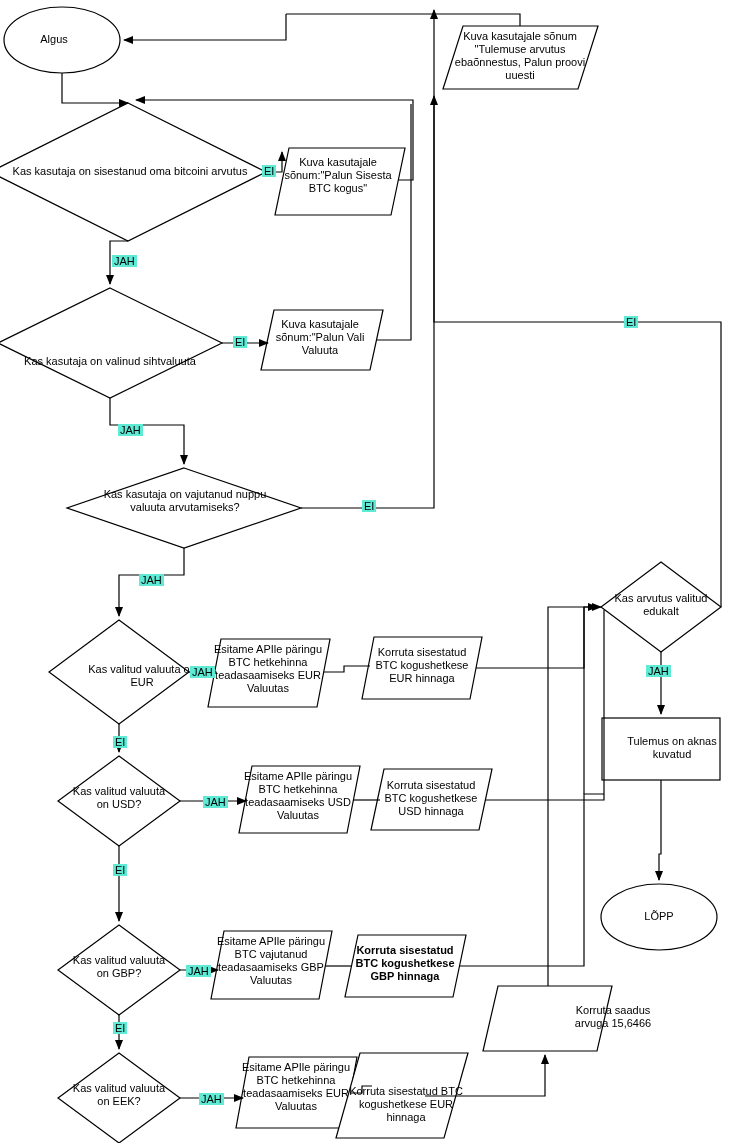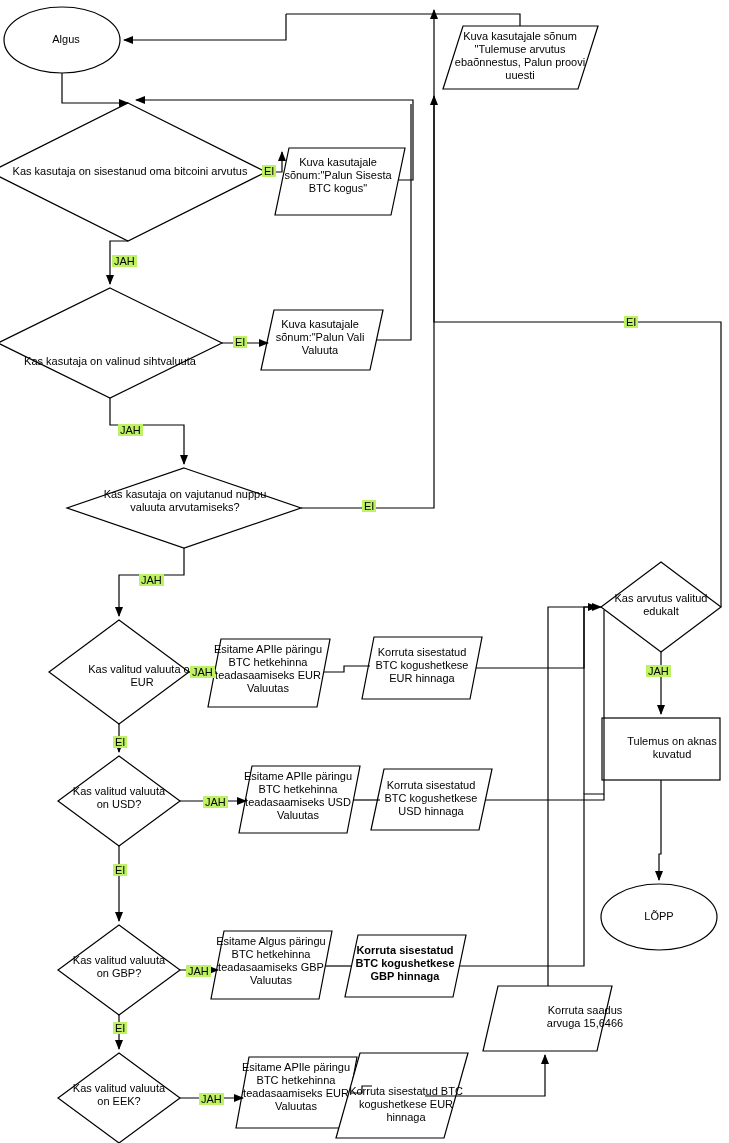--- a/index.html
+++ b/index.html
@@ -1,21 +1,21 @@
 <!DOCTYPE html>
 <html><head>
 <meta charset="utf-8">
 <style>
   html,body{margin:0;padding:0;background:#ffffff;}
   body{font-family:"Liberation Sans","DejaVu Sans",sans-serif;}
   #canvas{position:relative;width:729px;height:1143px;background:#ffffff;overflow:hidden;}
   #canvas svg{position:absolute;left:0;top:0;width:729px;height:1143px;}
   .lbl{position:absolute;color:#000;font-size:11px;line-height:13px;text-align:center;
        pointer-events:none;white-space:pre-line;}
-  .edge-lbl{position:absolute;font-size:11px;line-height:12px;color:#000;background:#bef264;
+  .edge-lbl{position:absolute;font-size:11px;line-height:12px;color:#000;background:#5eead4;
        padding:0 2px;text-align:right;}
 </style>
 </head>
 <body>
 
 <div id="canvas">
 
   <svg viewBox="0 0 729 1143" xmlns="http://www.w3.org/2000/svg">
     <defs>
       <marker id="arrow" markerWidth="10" markerHeight="8" refX="9" refY="4" orient="auto" markerUnits="userSpaceOnUse">
@@ -105,21 +105,21 @@
       <path d="M584,607 L584,794"></path>
 
       <path d="M721,607 L721,322 L434,322 L434,96" marker-end="url(#arrow)"></path>
 
       <path d="M661,652 L661,714" marker-end="url(#arrow)"></path>
 
       <path d="M661,780 L661,854 L659,854 L659,880" marker-end="url(#arrow)"></path>
     </g>
   </svg>
 
-  <div class="lbl" style="left:16px;top:33px;width:100px;">Algus</div>
+  <div class="lbl" style="left:4px;top:33px;width:100px;">Algus</div>
 
   <div class="lbl" style="left:0px;top:165px;width:260px;">Kas kasutaja on sisestanud oma bitcoini arvutus</div>
 
   <div class="lbl" style="left:281px;top:156px;width:114px;">Kuva kasutajale sõnum:"Palun Sisesta BTC kogus"</div>
 
   <div class="lbl" style="left:2px;top:336px;width:216px;margin-top:19px;">Kas kasutaja on valinud sihtvaluuta</div>
 
   <div class="lbl" style="left:265px;top:318px;width:110px;">Kuva kasutajale sõnum:"Palun Vali Valuuta</div>
 
   <div class="lbl" style="left:90px;top:488px;width:190px;">Kas kasutaja on vajutanud nuppu valuuta arvutamiseks?</div>
@@ -128,28 +128,28 @@
 
   <div class="lbl" style="left:60px;top:663px;width:118px;margin-left:23px;">Kas valitud valuuta on EUR</div>
   <div class="lbl" style="left:212px;top:643px;width:112px;">Esitame APIle päringu BTC hetkehinna teadasaamiseks EUR Valuutas</div>
   <div class="lbl" style="left:368px;top:646px;width:108px;">Korruta sisestatud BTC kogushetkese EUR hinnaga</div>
 
   <div class="lbl" style="left:69px;top:785px;width:100px;">Kas valitud valuuta on USD?</div>
   <div class="lbl" style="left:377px;top:779px;width:108px;">Korruta sisestatud BTC kogushetkese USD hinnaga</div>
   <div class="lbl" style="left:242px;top:770px;width:112px;">Esitame APIle päringu BTC hetkehinna teadasaamiseks USD Valuutas</div>
 
   <div class="lbl" style="left:69px;top:954px;width:100px;">Kas valitud valuuta on GBP?</div>
-  <div class="lbl" style="left:215px;top:935px;width:112px;">Esitame Algus päringu BTC hetkehinna teadasaamiseks GBP Valuutas</div>
+  <div class="lbl" style="left:215px;top:935px;width:112px;">Esitame APIle päringu BTC vajutanud teadasaamiseks GBP Valuutas</div>
   <div class="lbl" style="left:351px;top:944px;width:108px;font-weight:bold;">Korruta sisestatud BTC kogushetkese GBP hinnaga</div>
 
   <div class="lbl" style="left:69px;top:1082px;width:100px;">Kas valitud valuuta on EEK?</div>
   <div class="lbl" style="left:240px;top:1061px;width:112px;">Esitame APIle päringu BTC hetkehinna teadasaamiseks EUR Valuutas</div>
   <div class="lbl" style="left:347px;top:1085px;width:118px;">Korruta sisestatud BTC kogushetkese EUR hinnaga</div>
 
-  <div class="lbl" style="left:491px;top:1004px;width:96px;padding-left:46px;">Korruta saadus arvuga 15,6466</div>
+  <div class="lbl" style="left:519px;top:1004px;width:96px;padding-left:46px;">Korruta saadus arvuga 15,6466</div>
 
   <div class="lbl" style="left:604px;top:592px;width:114px;">Kas arvutus valitud edukalt</div>
   <div class="lbl" style="left:617px;top:735px;width:110px;">Tulemus on aknas kuvatud</div>
   <div class="lbl" style="left:609px;top:910px;width:100px;">LÕPP</div>
 
   <div class="edge-lbl" style="left:262px;top:165px;">EI</div>
   <div class="edge-lbl" style="left:112px;top:255px;">JAH</div>
   <div class="edge-lbl" style="left:233px;top:336px;">EI</div>
   <div class="edge-lbl" style="left:118px;top:424px;">JAH</div>
   <div class="edge-lbl" style="left:362px;top:500px;">EI</div>

